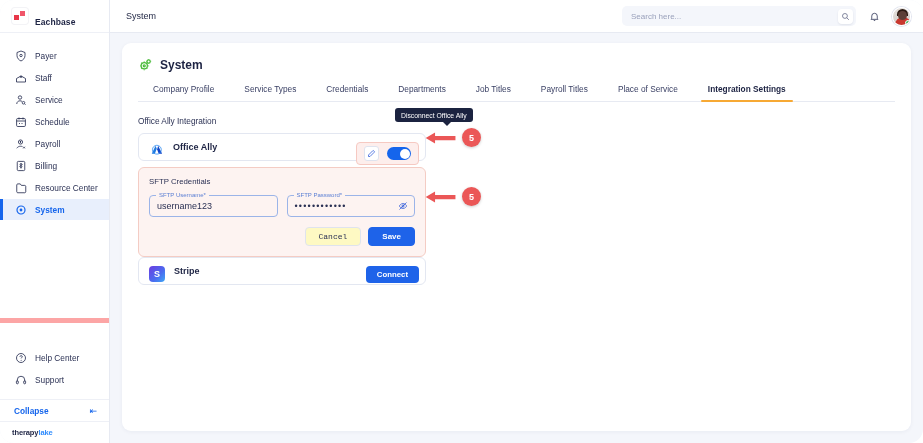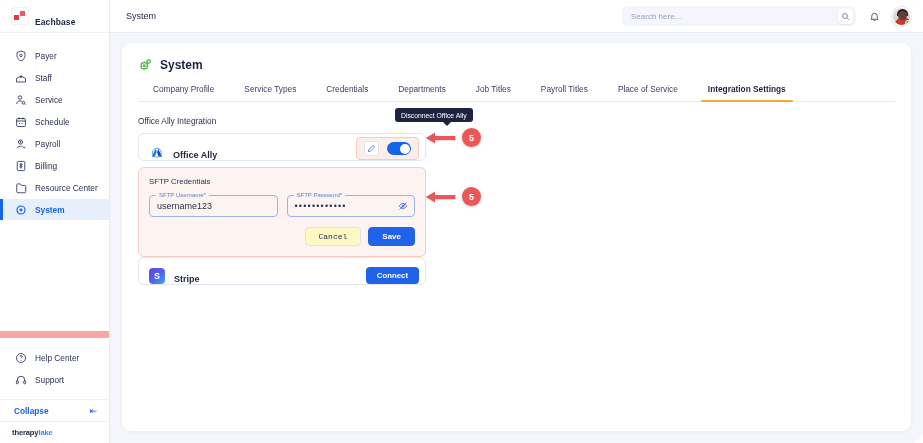--- a/index.html
+++ b/index.html
@@ -48,21 +48,21 @@
   }
   .nav-item .ic { width: 13px; height: 13px; display:flex; align-items:center; justify-content:center; flex:none; }
   .nav-item .ic svg { width: 12px; height: 12px; display: block; }
   .nav-label { font-size: 8.3px; color: #2b3154; font-weight: 400; white-space: nowrap; }
   .nav-item.active { background: #e8effc; }
   .nav-item.active::before {
     content:""; position:absolute; left:0; top:0; bottom:0; width:2.5px; background:#1565ec;
   }
   .nav-item.active .nav-label { color: #1565ec; font-weight: 700; }
 
-  .nav-bottom { border-top: 7px solid #fca5a5; padding-top: 9px; }
+  .nav-bottom { border-top: 5px solid #fca5a5; padding-top: 24px; }
   .collapse-row {
     border-top: 1px solid #eef0f6; height: 22px; margin-top: 9px;
     display:flex; align-items:center; justify-content:space-between;
     padding: 0 12px 0 14px; cursor:pointer;
   }
   .collapse-label { font-size: 8.3px; color: #1565ec; font-weight: 700; }
   .collapse-icon { font-size: 9px; color:#1565ec; }
   .footer-logo {
     border-top: 1px solid #eef0f6; height: 22px;
     display:flex; align-items:center; padding-left: 12px;
@@ -126,21 +126,21 @@
   .tab.active { color: #1d2343; font-weight: 700; }
   .tab.active::after {
     content:""; position:absolute; left:8px; right:8px; bottom:-1px; height:2px;
     background:#f7a934; border-radius:2px;
   }
 
   .section-label { font-size: 8.3px; color: #2b3154; margin-bottom: 7px; }
 
   .integration-card {
     width: 288px; background:#fff; border:1px solid #e3e7f1; border-radius: 6px;
-    height: 28px; display:flex; align-items:flex-end; padding: 0 6px 0 10px; position: relative;
+    height: 28px; display:flex; align-items:flex-start; padding: 8px 6px 0 10px; position: relative;
   }
   .int-logo { width: 15px; height: 15px; display:flex; align-items:center; justify-content:center; flex:none; }
   .int-logo svg { width: 14px; height: 14px; display:block; }
   .int-name { font-size: 9px; font-weight: 700; color:#1d2343; margin-left: 9px; flex: 1; }
 
   .actions-hl {
     display:flex; align-items:center; gap:8px;
     background:#fdeeec; border:1px solid #f6c9c2; border-radius:4px;
     padding: 3px 7px;
   }

